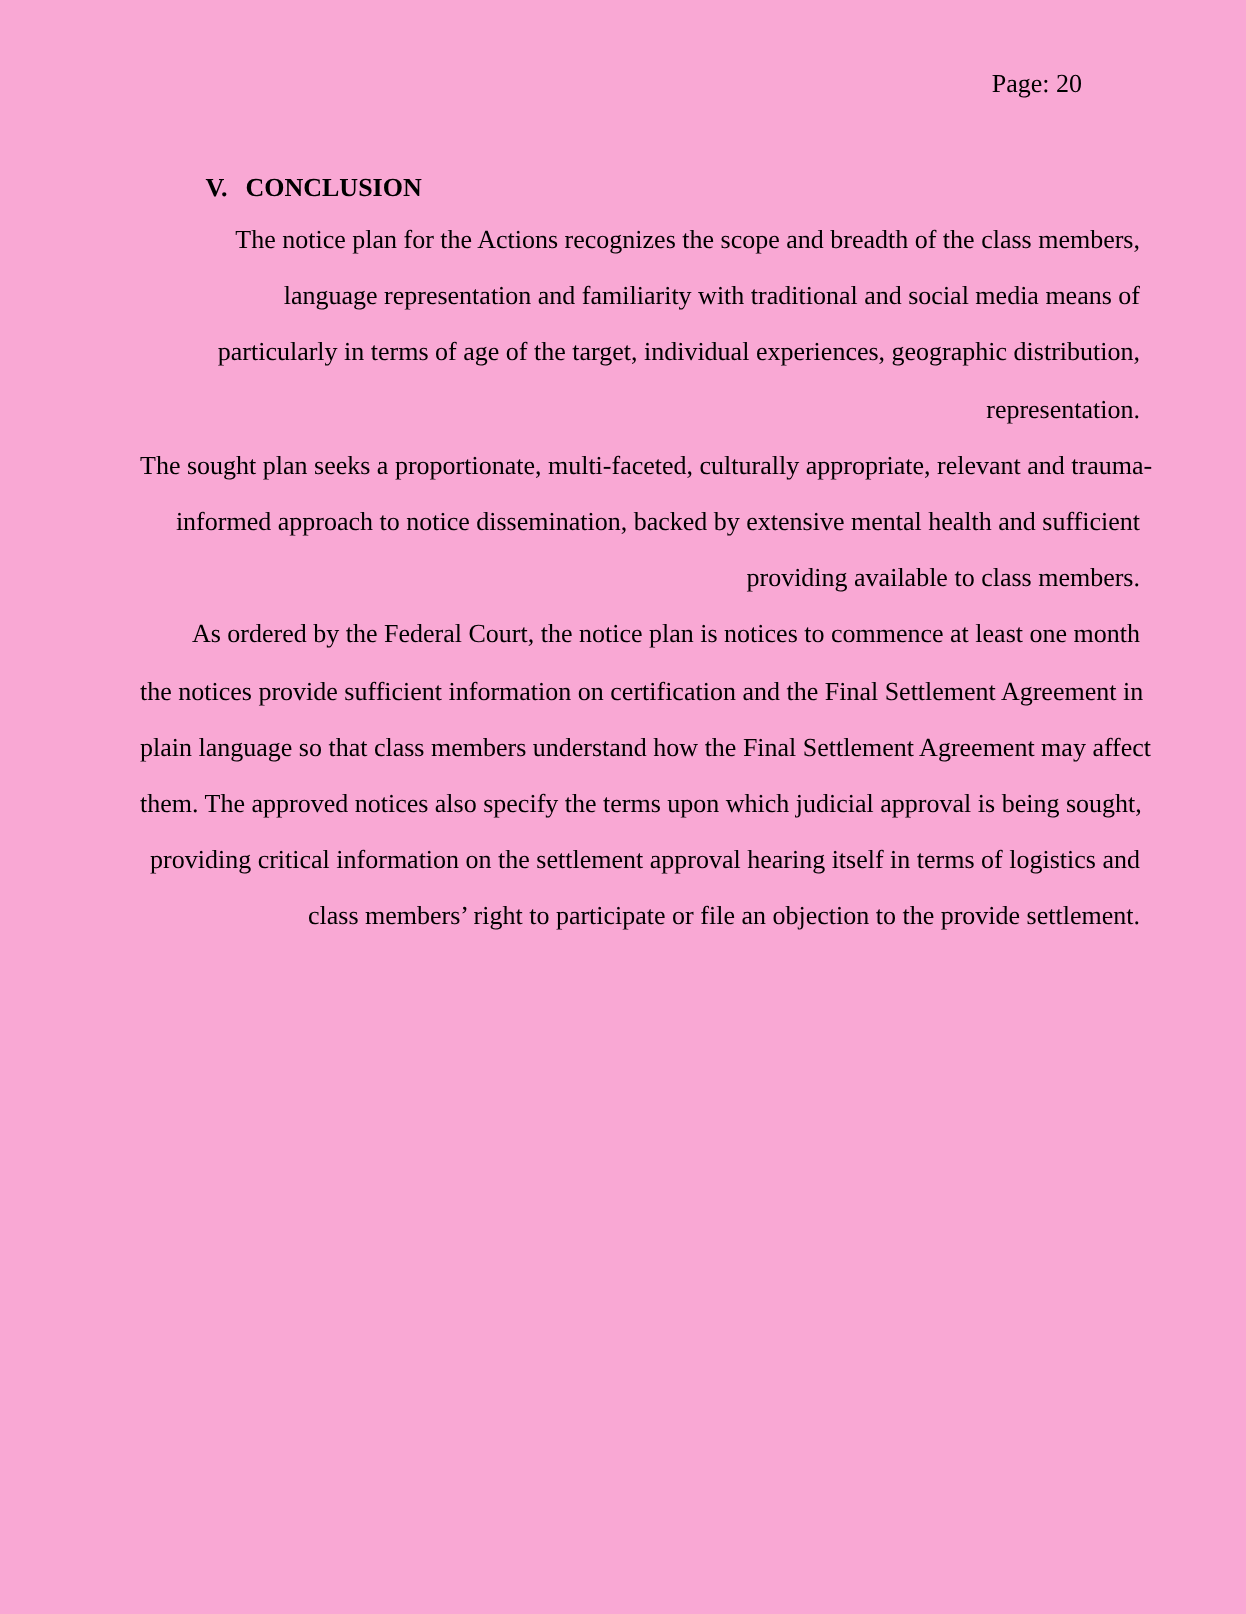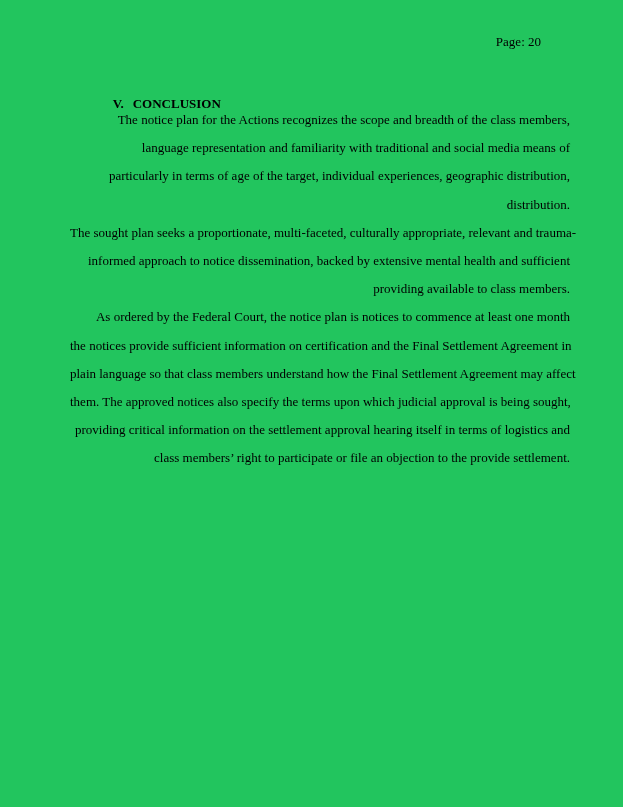--- a/index.html
+++ b/index.html
@@ -4,38 +4,38 @@
 <style>
   html, body {
     margin: 0;
     padding: 0;
     background: #ffffff;
   }
   .doc-page {
     position: relative;
     width: 623px;
     height: 807px;
-    background: #22c55e;
+    background: #f9a8d4;
     font-family: "Liberation Serif", "DejaVu Serif", serif;
     color: #000000;
     overflow: hidden;
   }
   .page-number {
     position: absolute;
     top: 34px;
     right: 82px;
     font-size: 13px;
     line-height: 16px;
     white-space: pre;
   }
   .section-heading {
     position: absolute;
     top: 70px;
     left: 90px;
-    margin: 10px;
+    margin: 0;
     font-size: 13px;
     font-weight: bold;
     line-height: 16px;
     white-space: pre;
   }
   .section-heading .heading-title {
     margin-left: 9px;
   }
   .doc-body {
     position: absolute;
@@ -62,21 +62,21 @@
 
   <h1 class="section-heading">
     <span>V.</span><span class="heading-title">CONCLUSION</span>
   </h1>
 
   <div class="doc-body" id="body-paragraphs">
       <p class="para">
         <span class="line">The notice plan for the Actions recognizes the scope and breadth of the class members,</span>
         <span class="line">language representation and familiarity with traditional and social media means of</span>
         <span class="line">particularly in terms of age of the target, individual experiences, geographic distribution,</span>
-        <span class="line">distribution.</span>
+        <span class="line">representation.</span>
       </p>
       <p class="para">
         <span class="line">The sought plan seeks a proportionate, multi-faceted, culturally appropriate, relevant and trauma-</span>
         <span class="line">informed approach to notice dissemination, backed by extensive mental health and sufficient</span>
         <span class="line">providing available to class members.</span>
       </p>
       <p class="para">
         <span class="line">As ordered by the Federal Court, the notice plan is notices to commence at least one month</span>
         <span class="line">the notices provide sufficient information on certification and the Final Settlement Agreement in</span>
         <span class="line">plain language so that class members understand how the Final Settlement Agreement may affect</span>

